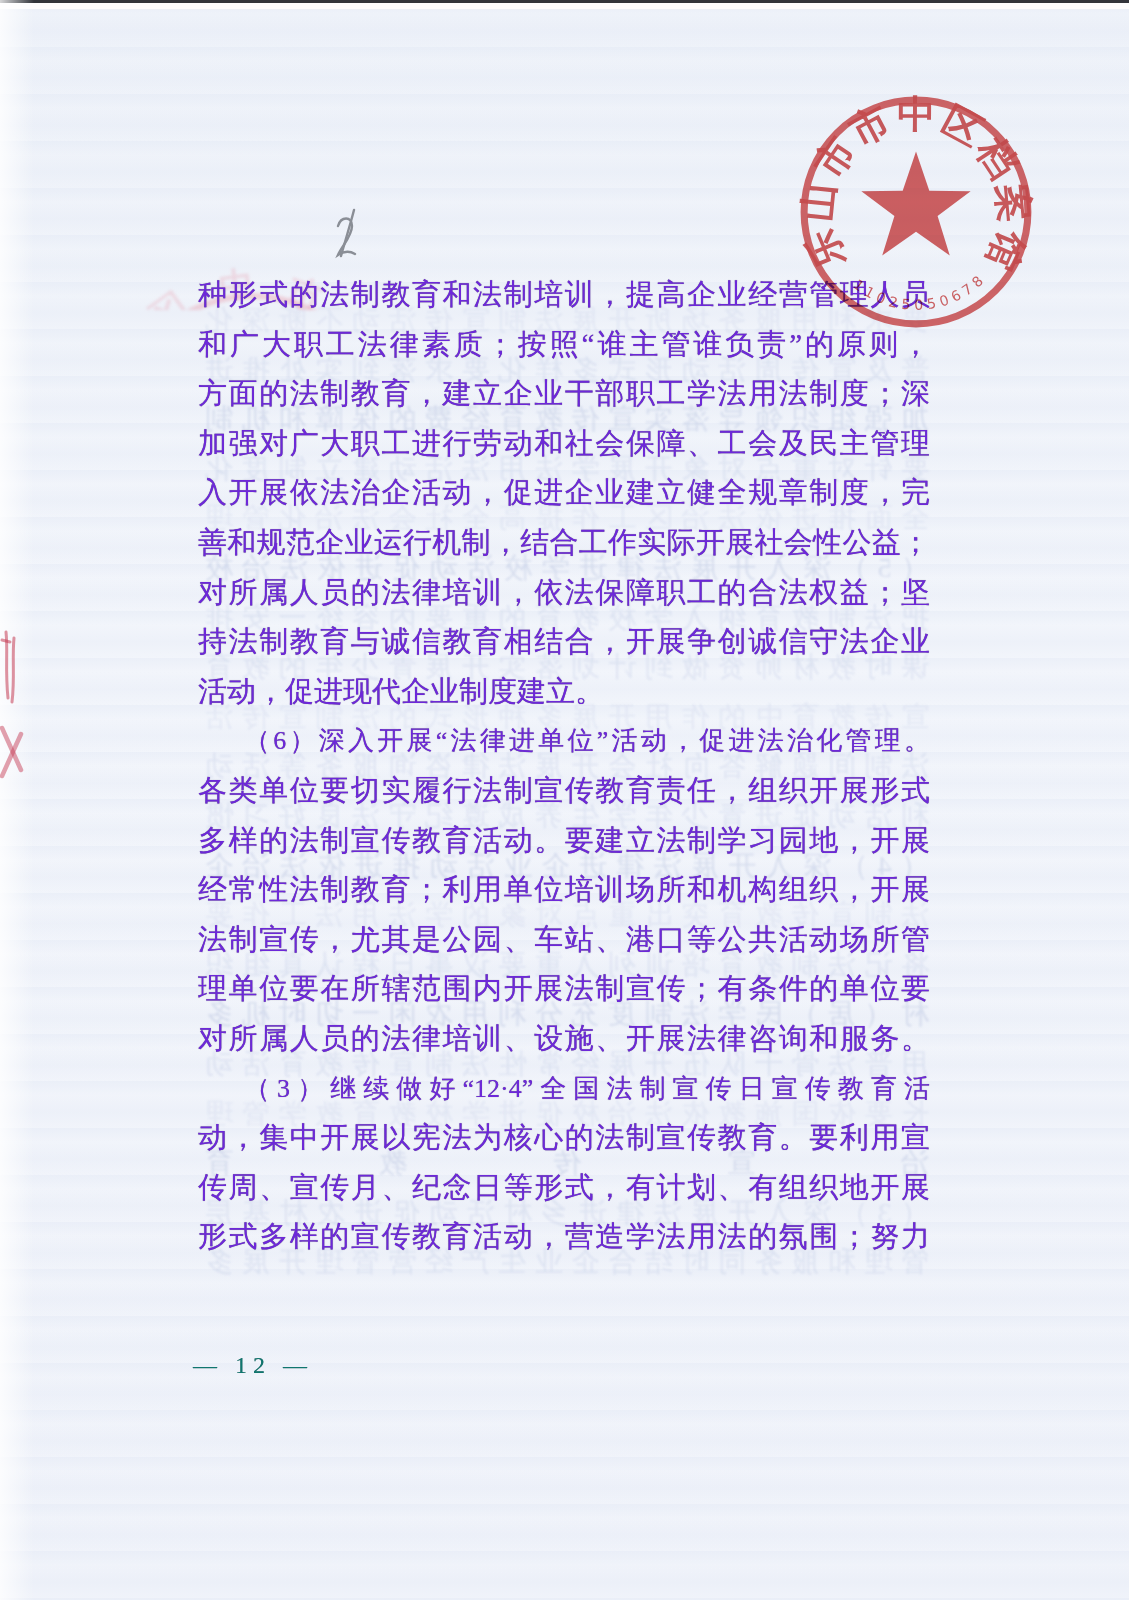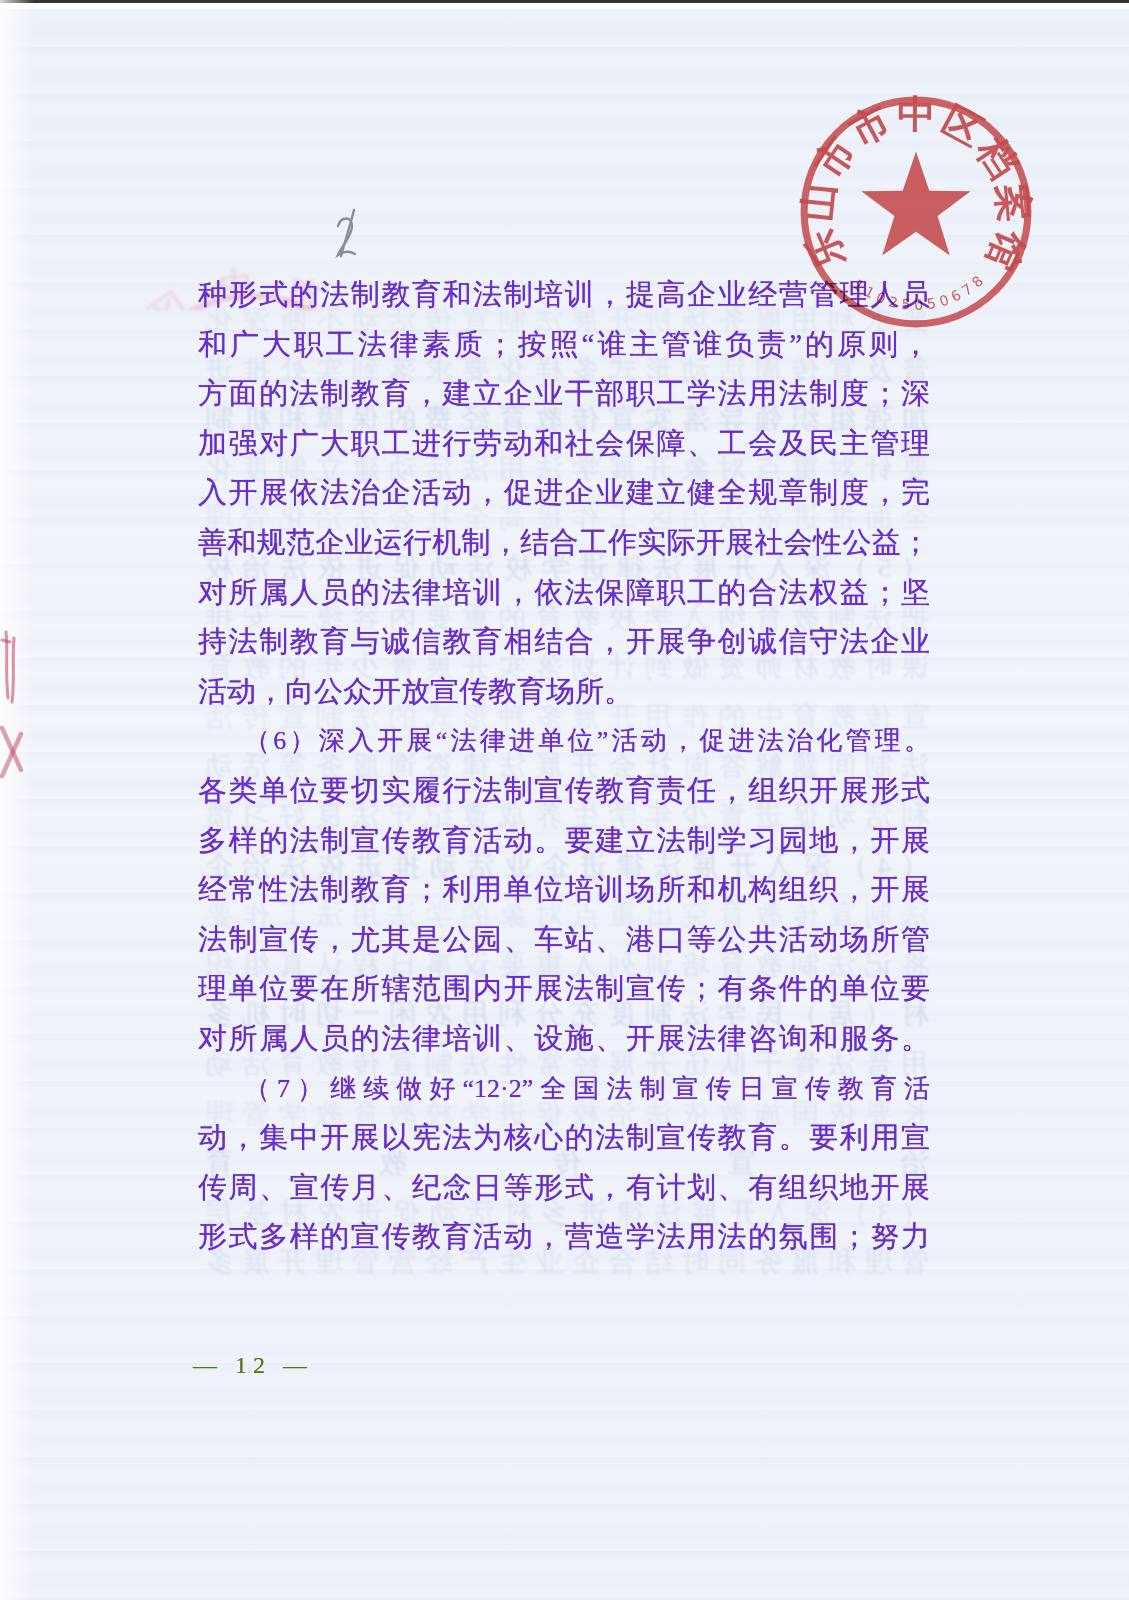--- a/index.html
+++ b/index.html
@@ -42,21 +42,21 @@
     text-align:justify;text-align-last:justify;
     text-shadow:0 0 .7px rgba(48,52,62,.75);
     letter-spacing:0;
   }
   .line.indent{text-indent:46px;font-size:26px;}
   .line.short{text-align:left;text-align-last:left;}
 
   
   .page-number{
     position:absolute;left:178px;top:1352px;width:150px;
-    font-size:24px;color:#4d7c0f;text-align:center;letter-spacing:6px;
+    font-size:24px;color:#0f766e;text-align:center;letter-spacing:6px;
     text-shadow:0 0 .6px rgba(70,74,84,.6);
   }
 
   
   .stamp{position:absolute;left:790px;top:86px;width:252px;height:252px;mix-blend-mode:multiply;opacity:.92;}
   .ghost-stamp{position:absolute;left:100px;top:140px;width:300px;height:170px;overflow:hidden;filter:blur(1.4px);}
   .pencil-mark{position:absolute;left:315px;top:198px;width:60px;height:72px;}
   .edge-frag-1{position:absolute;left:0px;top:628px;width:22px;height:78px;filter:blur(.4px);}
   .edge-frag-2{position:absolute;left:0px;top:720px;width:26px;height:62px;filter:blur(.6px);}
 </style>
@@ -116,29 +116,29 @@
 
 <div class="body-text">
   <div class="line">种形式的法制教育和法制培训，提高企业经营管理人员</div>
   <div class="line">和广大职工法律素质；按照“谁主管谁负责”的原则，</div>
   <div class="line">方面的法制教育，建立企业干部职工学法用法制度；深</div>
   <div class="line">加强对广大职工进行劳动和社会保障、工会及民主管理</div>
   <div class="line">入开展依法治企活动，促进企业建立健全规章制度，完</div>
   <div class="line">善和规范企业运行机制，结合工作实际开展社会性公益；</div>
   <div class="line">对所属人员的法律培训，依法保障职工的合法权益；坚</div>
   <div class="line">持法制教育与诚信教育相结合，开展争创诚信守法企业</div>
-  <div class="line short">活动，向公众开放宣传教育场所。</div>
+  <div class="line short">活动，促进现代企业制度建立。</div>
   <div class="line indent">（6）深入开展“法律进单位”活动，促进法治化管理。</div>
   <div class="line">各类单位要切实履行法制宣传教育责任，组织开展形式</div>
   <div class="line">多样的法制宣传教育活动。要建立法制学习园地，开展</div>
   <div class="line">经常性法制教育；利用单位培训场所和机构组织，开展</div>
   <div class="line">法制宣传，尤其是公园、车站、港口等公共活动场所管</div>
   <div class="line">理单位要在所辖范围内开展法制宣传；有条件的单位要</div>
   <div class="line">对所属人员的法律培训、设施、开展法律咨询和服务。</div>
-  <div class="line indent">（7）继续做好“12·2”全国法制宣传日宣传教育活</div>
+  <div class="line indent">（3）继续做好“12·4”全国法制宣传日宣传教育活</div>
   <div class="line">动，集中开展以宪法为核心的法制宣传教育。要利用宣</div>
   <div class="line">传周、宣传月、纪念日等形式，有计划、有组织地开展</div>
   <div class="line">形式多样的宣传教育活动，营造学法用法的氛围；努力</div>
 </div>
 
 <div class="stamp" aria-label="乐山市市中区档案馆">
   <svg width="252" height="252" viewBox="0 0 250 250">
     <defs>
       <path id="stampArc" d="M 58.8 176.7 A 84 84 0 1 1 191.2 176.7" fill="none"></path>
       <path id="stampNumArc" d="M 56.4 193.6 A 97 97 0 0 0 193.6 193.6" fill="none"></path>

